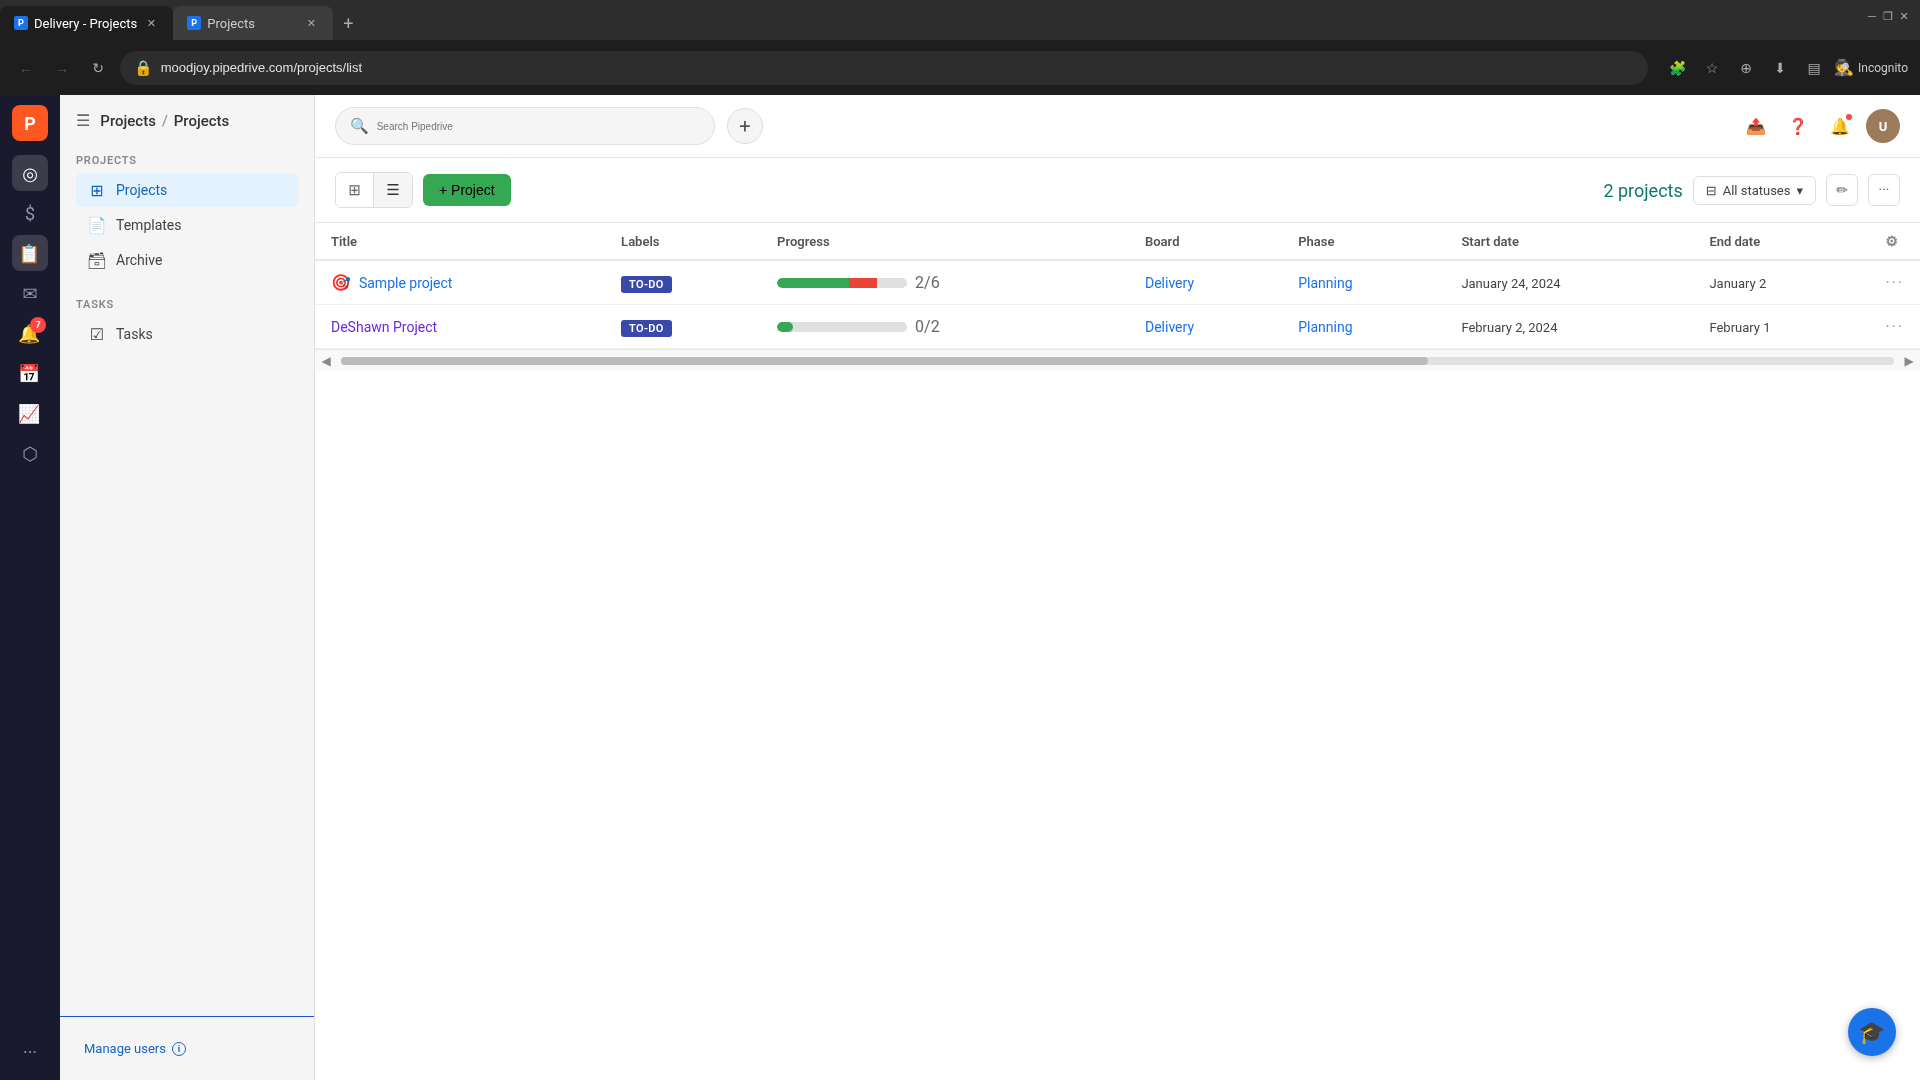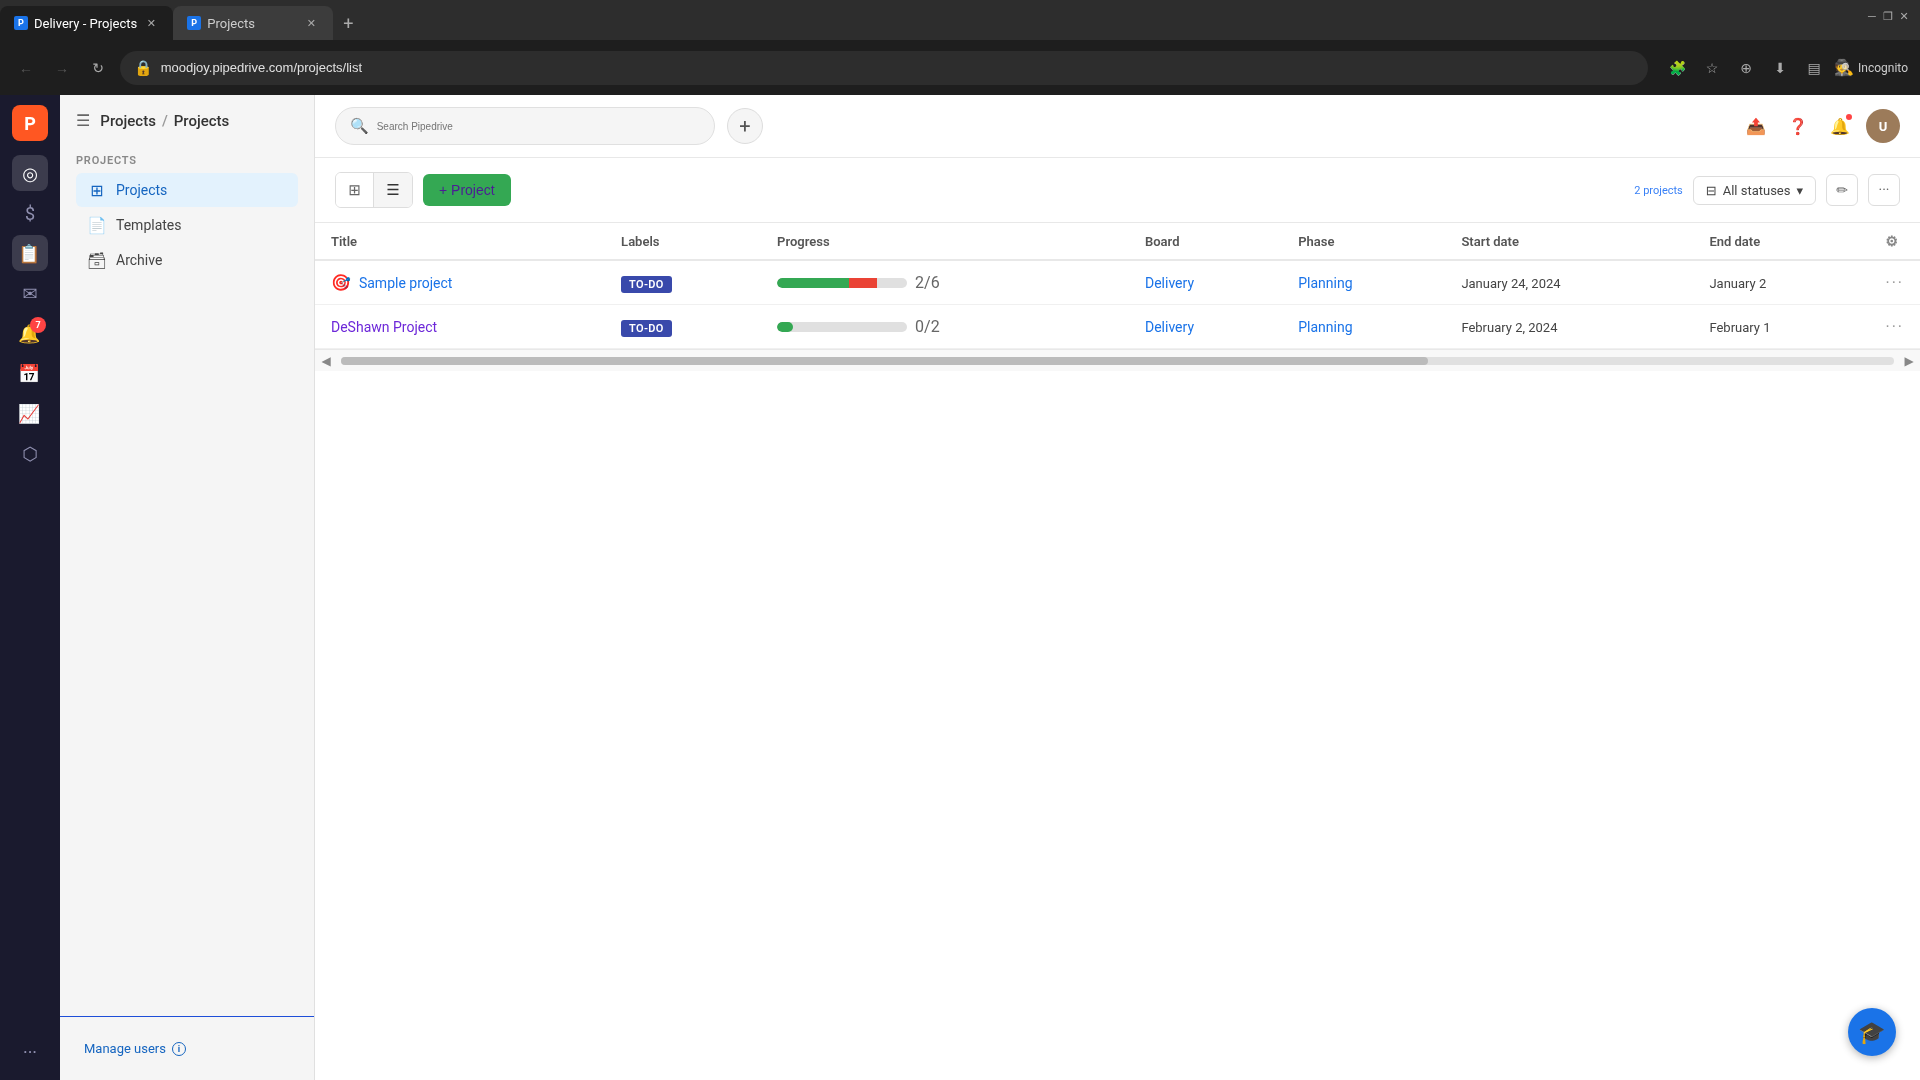--- a/index.html
+++ b/index.html
@@ -342,32 +342,32 @@
       color: #666;
       background: #fff;
     }
     .view-btn.active { background: #f5f5f5; color: #333; }
     .view-btn:first-child { border-right: 1px solid #ddd; }
     .add-project-btn {
       display: flex;
       align-items: center;
       gap: 6px;
       background: #34a853;
-      color: #4c1d95;
+      color: #000000;
       padding: 8px 16px;
       border-radius: 6px;
       font-size: 14px;
       font-weight: 500;
       cursor: pointer;
       border: none;
     }
     .projects-count {
       margin-left: auto;
-      font-size: 11px;
-      color: #3b82f6;
+      font-size: 18px;
+      color: #0f766e;
     }
     .all-statuses-btn {
       display: flex;
       align-items: center;
       gap: 6px;
       background: #fff;
       border: 1px solid #ddd;
       border-radius: 6px;
       padding: 6px 12px;
       font-size: 13px;
@@ -622,20 +622,27 @@
       <div class="sidebar-item">
         <div class="item-icon">📄</div>
         <span>Templates</span>
       </div>
       <div class="sidebar-item">
         <div class="item-icon">🗃</div>
         <span>Archive</span>
       </div>
     </div>
 
+    <div class="sidebar-section">
+      <div class="sidebar-section-label">TASKS</div>
+      <div class="sidebar-item">
+        <div class="item-icon">☑</div>
+        <span>Tasks</span>
+      </div>
+    </div>
 
     <div class="sidebar-footer">
       <div class="manage-users">
         <span>Manage users</span>
         <div class="manage-users-info">i</div>
       </div>
     </div>
   </div>
 
   <div class="main-content">

